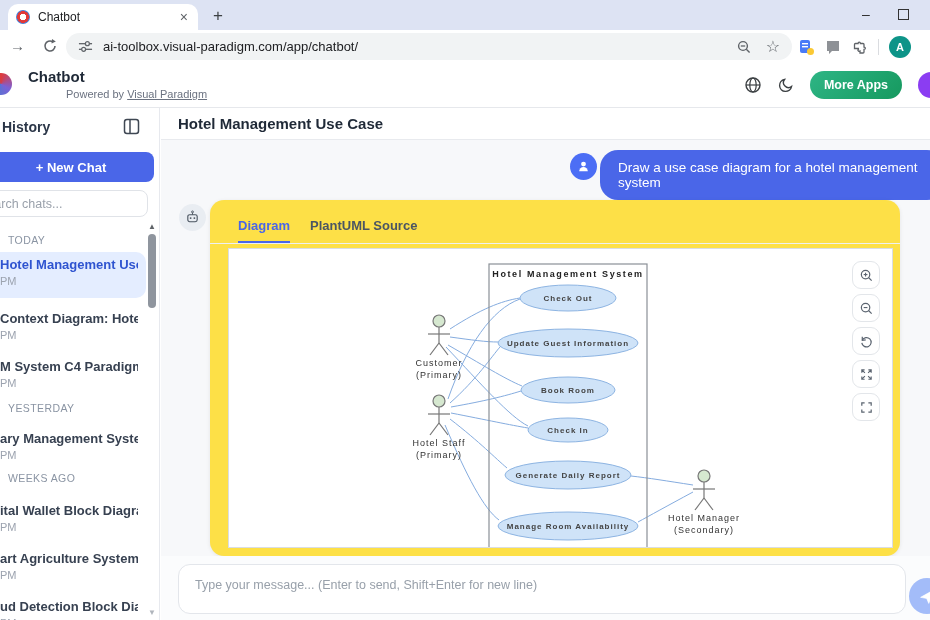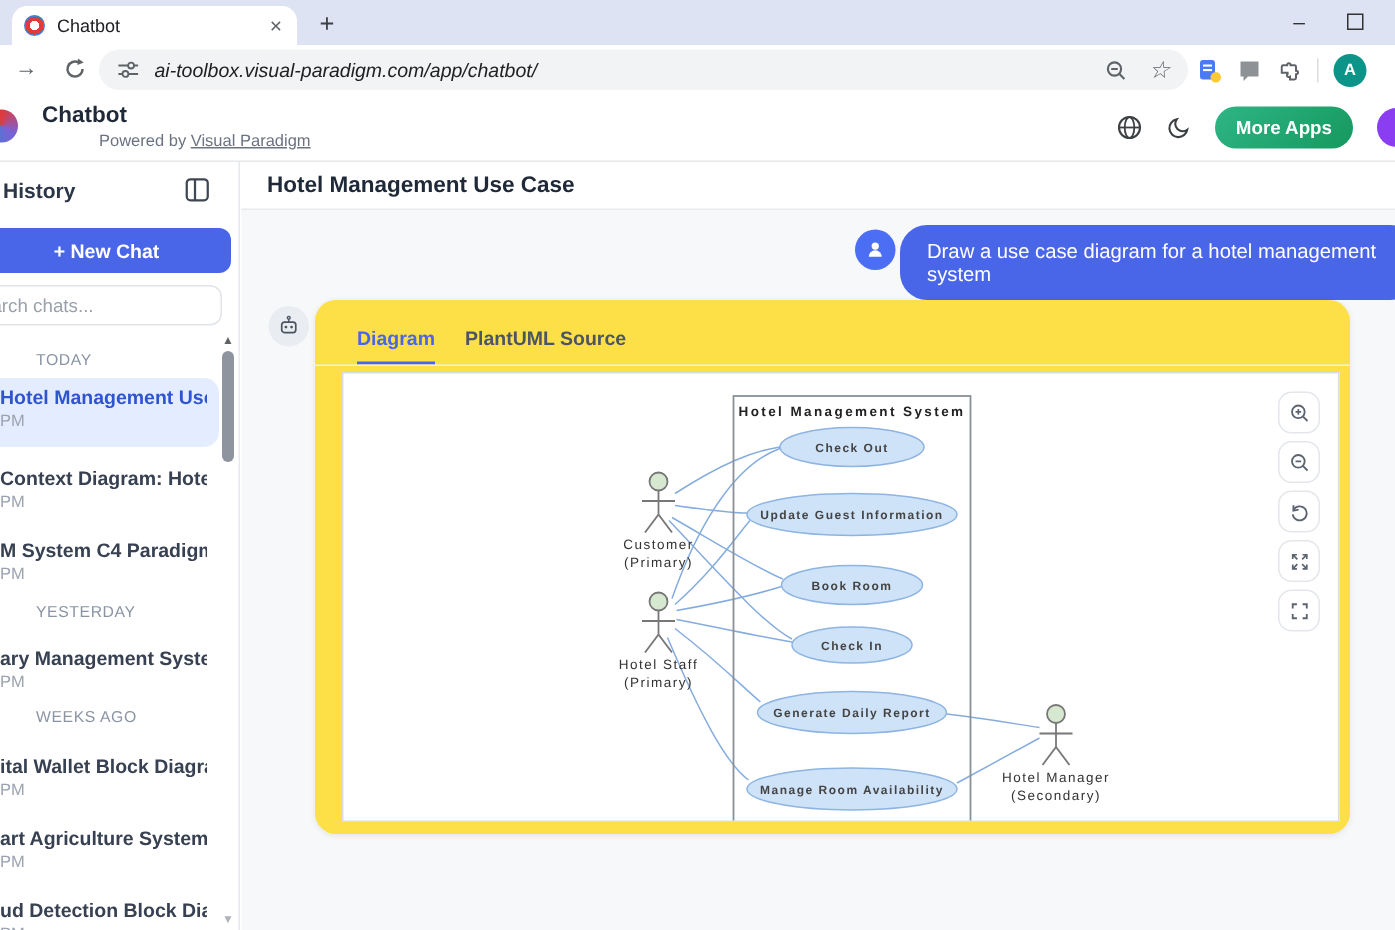--- a/index.html
+++ b/index.html
@@ -9,21 +9,21 @@
   #tab { position:absolute; left:8px; top:4px; width:190px; height:26px; background:#fff; border-radius:10px 10px 0 0; display:flex; align-items:center; padding:0 8px; }
   #favicon { width:14px; height:14px; border-radius:50%; background:radial-gradient(circle at 50% 50%, #fff 0 3px, #e03a3a 3px 6px, #4a7bd0 6px 7px); margin-right:8px; flex:0 0 auto; }
   #tab-title { font-size:12px; color:#202124; flex:1; }
   #tab-close { font-size:14px; color:#5f6368; cursor:default; padding:0 2px; }
   #newtab { position:absolute; left:206px; top:4px; font-size:17px; color:#3c4043; width:24px; height:24px; text-align:center; line-height:24px; }
   #win-min { position:absolute; left:856px; top:2px; width:20px; height:24px; color:#333; font-size:14px; text-align:center; line-height:24px; }
   #win-max { position:absolute; left:898px; top:9px; width:11px; height:11px; border:1.2px solid #333; }
   #navbar { position:absolute; left:0; top:30px; width:930px; height:32px; background:#fff; }
   .navicon { position:absolute; top:7px; color:#5f6368; font-size:15px; }
   #fwd { left:10px; }
-  #urlbar { position:absolute; left:66px; top:3px; width:726px; height:27px; background:#f1f3f4; border-radius:14px; display:flex; align-items:center; padding:0 12px;font-style:italic; }
+  #urlbar { position:absolute; left:66px; top:3px; width:726px; height:27px; background:#f1f3f4; border-radius:14px; display:flex; align-items:center; padding:0 12px; }
   #url-text { font-size:13px; color:#202124; margin-left:10px; flex:1; white-space:nowrap; overflow:hidden; }
   #ext-area { position:absolute; left:798px; top:5px; height:24px; display:flex; align-items:center; gap:10px; }
   #ext-sep { width:1px; height:16px; background:#dadce0; }
   #profile-avatar { width:22px; height:22px; border-radius:50%; background:#0d9488; color:#fff; font-size:11px; font-weight:bold; text-align:center; line-height:22px; }
   
   #appheader { position:absolute; left:0; top:62px; width:930px; height:46px; background:#fff; border-bottom:1px solid #e6e8ec; }
   #logo-sliver { position:absolute; left:-10px; top:11px; width:22px; height:22px; border-radius:50%; background:conic-gradient(#e03a3a, #7b61d6, #4a7bd0, #e03a3a); }
   #app-title { position:absolute; left:28px; top:6px; font-size:15px; font-weight:bold; color:#1f2937; }
   #powered { position:absolute; left:28px; top:26px; font-size:11px; color:#6b7280;padding-left:38px; }
   #powered a { color:#6b7280; }
@@ -32,21 +32,21 @@
   #purple-avatar { width:26px; height:26px; border-radius:50%; background:#8b3df2; margin-right:-14px; }
   
   #sidebar { position:absolute; left:0; top:108px; width:160px; height:512px; background:#fff; border-right:1px solid #e7e9ee; overflow:hidden; }
   #history-row { position:absolute; left:2px; top:10px; width:156px; display:flex; align-items:center; }
   #history-title { font-size:14px; font-weight:bold; color:#2b3648; flex:1; }
   #collapse-btn { margin-right:18px; }
   #new-chat { position:absolute; left:-12px; top:44px; width:166px; height:30px; background:#4a66e8; color:#fff; border:none; border-radius:8px; font-size:13px; font-weight:bold; }
   #search { position:absolute; left:-34px; top:82px; width:182px; height:27px; border:1px solid #e0e3e8; border-radius:8px; background:#fff; font-size:12.5px; color:#374151; padding:0 12px; outline:none; }
   #search::placeholder { color:#9aa1ab; }
   #chat-list { position:absolute; left:0; top:112px; width:160px; height:400px; }
-  .sec { position:absolute; left:0; padding-left:24px; font-size:10.5px; color:#8a94a3; letter-spacing:.4px; }
+  .sec { position:absolute; left:0; padding-left:8px; font-size:10.5px; color:#8a94a3; letter-spacing:.4px; }
   .item { position:absolute; left:-20px; width:166px; height:46px; border-radius:10px; padding:5px 8px 0 20px; }
   .item .ititle { font-size:13px; color:#374151; font-weight:bold; white-space:nowrap; overflow:hidden; }
   .item .itime { font-size:11px; color:#9ca3af; margin-top:3px; }
   .item.sel { background:#e4edff; }
   .item.sel .ititle { color:#2f54d0; }
   
   #sb-track { position:absolute; left:147px; top:112px; width:10px; height:400px; }
   .sb-arrow { position:absolute; left:0; width:10px; font-size:8px; color:#5f6368; text-align:center; }
   #sb-thumb { position:absolute; left:1px; top:14px; width:8px; height:74px; border-radius:4px; background:#8f959e; }
   
@@ -340,13 +340,21 @@
                 <path d="M10,3 H13 V6"></path>
                 <path d="M3,10 V13 H6"></path>
                 <path d="M13,10 V13 H10"></path>
             </g>
           </svg>
         </button>
       </div>
     </div>
   </div>
 
+  <div id="composer">
+    <textarea id="msg-input" placeholder="Type your message... (Enter to send, Shift+Enter for new line)" style=""></textarea>
+    <button id="send-btn">
+      <svg width="17" height="17" viewBox="0 0 16 16">
+        <path d="M1.5,8.8 L14.5,1.5 L9.2,14.5 L7.2,9.8 Z M7.2,9.8 L14.5,1.5" fill="#fff" stroke="#fff" stroke-width="0.6" stroke-linejoin="round"></path>
+      </svg>
+    </button>
+  </div>
 </div>
 
 </body></html>

